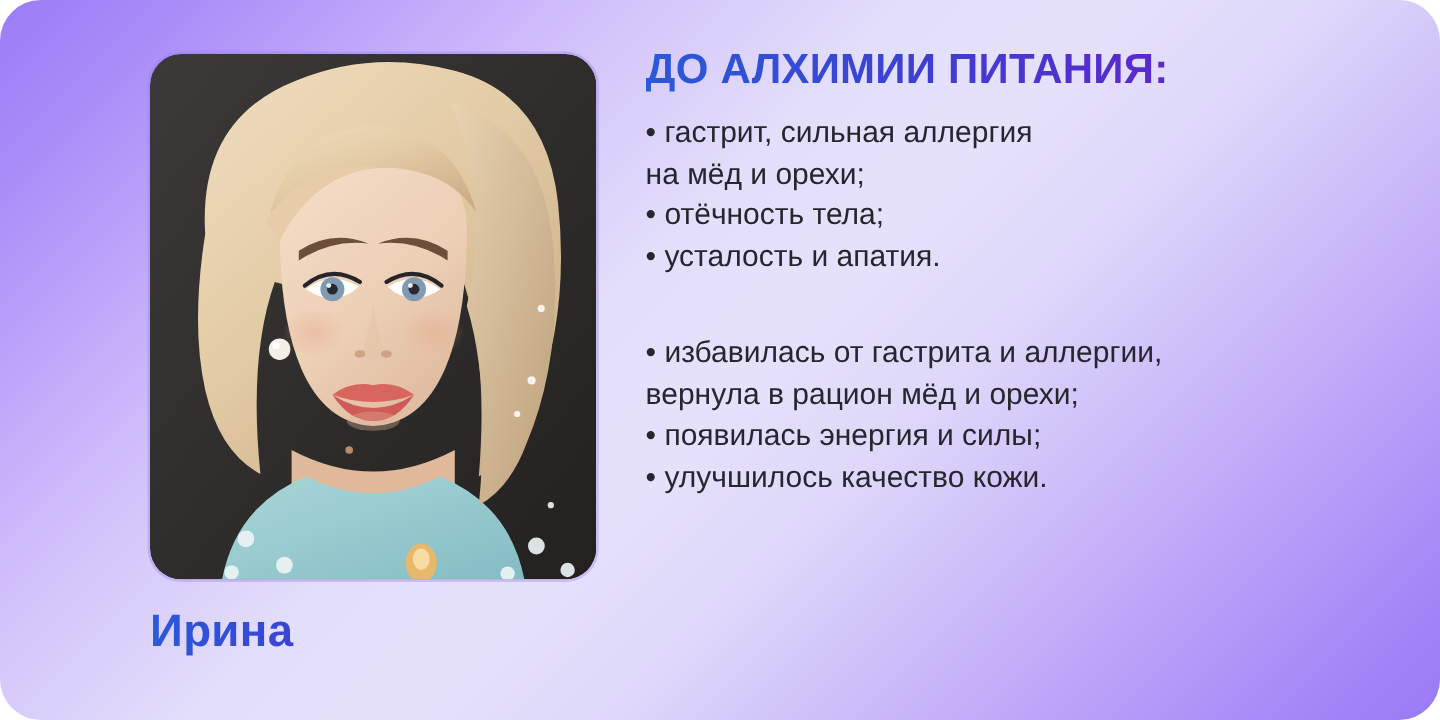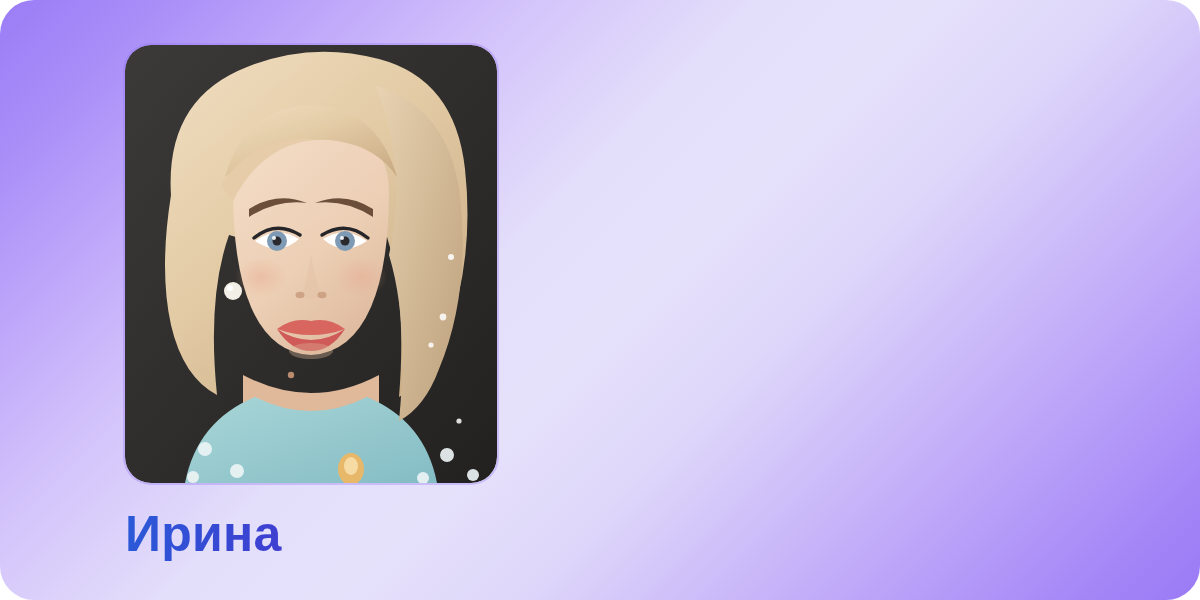--- a/index.html
+++ b/index.html
@@ -61,21 +61,21 @@
     display: block;
     width: 372px;
     height: 438px;
   }
 
   .person-name {
     position: absolute;
     left: 125px;
     top: 505px;
     width: 372px;
-    font-size: 50px;
+    font-size: 38px;
     font-weight: 700;
     letter-spacing: 0.3px;
     background: linear-gradient(95deg, #2a5ad8 0%, #4438cf 52%, #6b21c8 100%);
     -webkit-background-clip: text;
     background-clip: text;
     color: transparent;
     -webkit-text-fill-color: transparent;
   }
 
   
@@ -232,18 +232,33 @@
           </g>
         </g>
       </svg>
     </div>
 
     <div class="person-name">Ирина</div>
   </div>
 
   <div class="text-col">
 
+    <section class="section-before">
+      <h2 class="section-heading">ДО АЛХИМИИ ПИТАНИЯ:</h2>
+      <ul class="bullet-list">
+        <li>• гастрит, сильная аллергия
+на мёд и орехи;</li>
+        <li>• отёчность тела;</li>
+        <li>• усталость и апатия.</li>
+      </ul>
+    </section>
 
     <section class="section-after">
+      <ul class="bullet-list">
+        <li>• избавилась от гастрита и аллергии,
+вернула в рацион мёд и орехи;</li>
+        <li>• появилась энергия и силы;</li>
+        <li>• улучшилось качество кожи.</li>
+      </ul>
     </section>
 
   </div>
 </div>
 
 </body></html>

